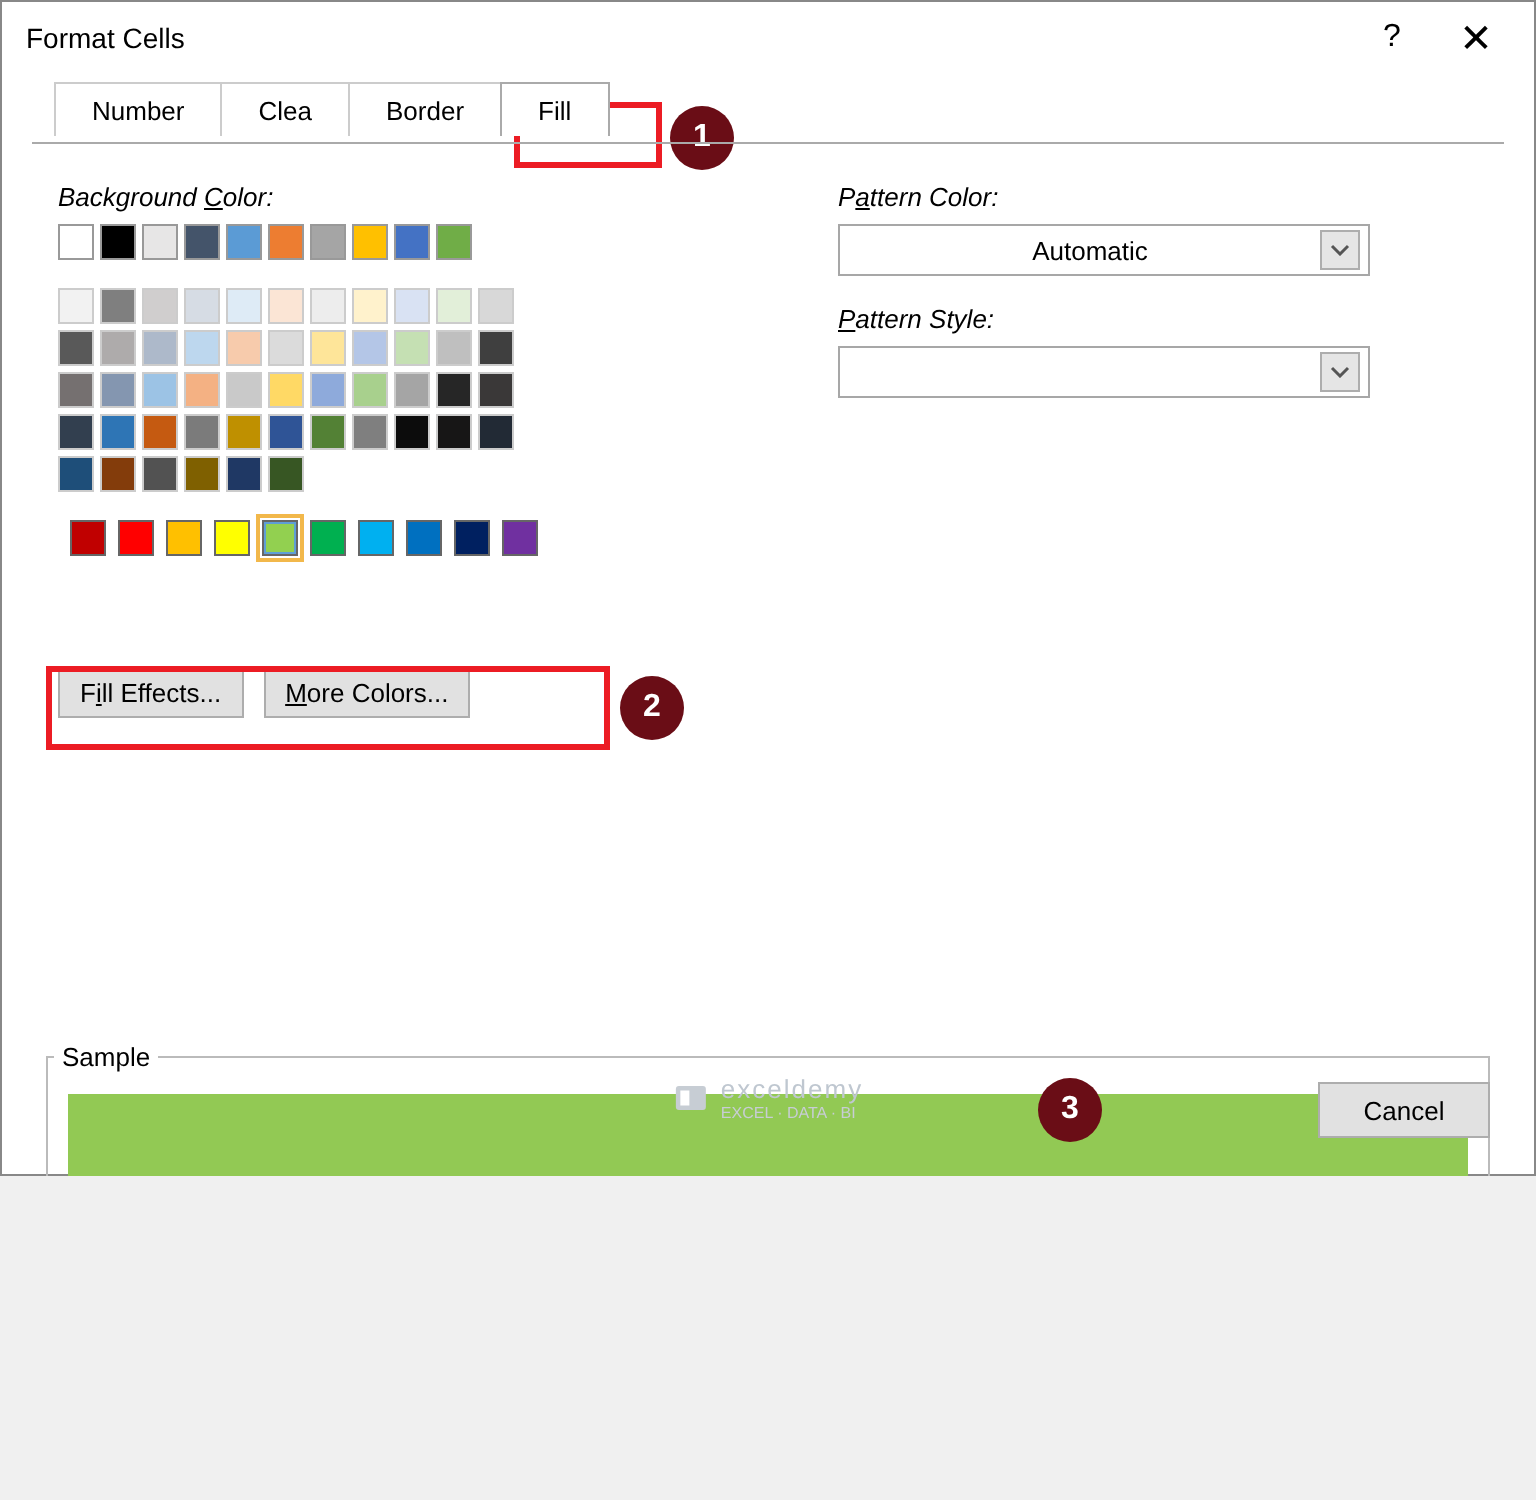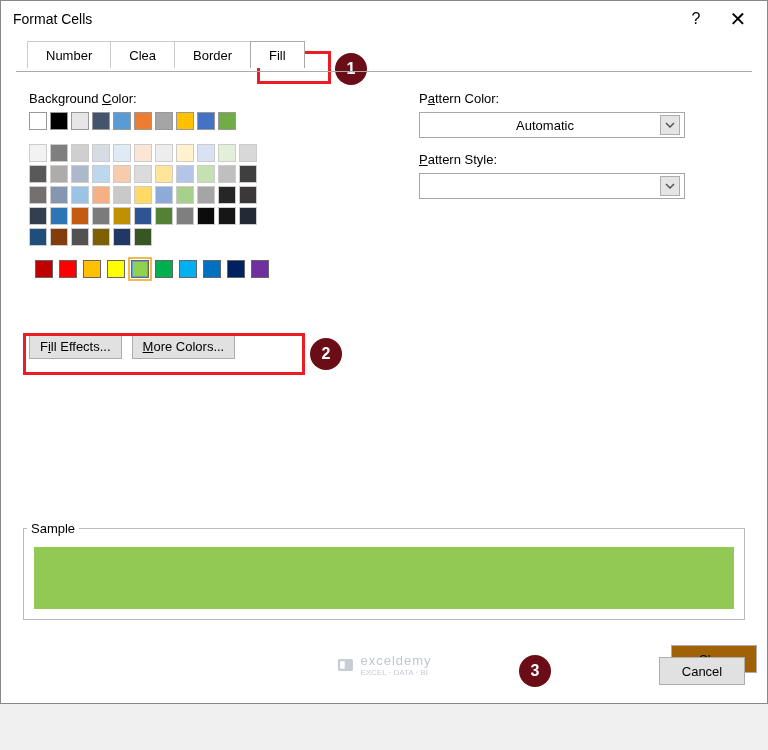--- a/index.html
+++ b/index.html
@@ -1,31 +1,31 @@
 <!DOCTYPE html>
 <html><head>
 <meta charset="utf-8">
 <style>
 * { box-sizing: border-box; margin: 0; padding: 0; font-family: "Segoe UI", Tahoma, sans-serif; font-size: 13px; }
 body { background: #f0f0f0; }
-.dialog { width: 768px; height: 704px; background: #fff; border: 1px solid #888; position: relative; }
+.dialog { width: 768px; height: 588px; background: #fff; border: 1px solid #888; position: relative; }
 .titlebar { display: flex; align-items: center; height: 36px; padding: 0 8px 0 12px; }
 .titlebar .title { flex: 1; font-size: 14px; }
 .titlebar .help, .titlebar .close { width: 42px; height: 30px; display: flex; align-items: center; justify-content: center; font-size: 16px; }
 .titlebar .close { font-size: 20px; font-weight: 300; }
 .tabs { display: flex; padding-left: 26px; height: 30px; margin-top: 4px; }
 .tab { padding: 3px 18px; border: 1px solid #ccc; border-bottom: none; background: #fff; height: 27px; display: flex; align-items: center; margin-right: -1px; position: relative; z-index: 1; }
 .tab.active { background: #fff; border-color: #aaa; z-index: 3; }
 .tab-underline-mask { position: absolute; left: 15px; right: 15px; top: 70px; height: 1px; background: #aaa; z-index: 2; }
 .highlight-fill { position: absolute; border: 3px solid #ec1c24; pointer-events: none; }
 .callout { position: absolute; width: 32px; height: 32px; border-radius: 50%; background: #6a0d16; color: #fff; display: flex; align-items: center; justify-content: center; font-weight: bold; font-size: 16px; pointer-events: none; }
 .content { display: flex; padding: 20px 28px 0 28px; }
 .col-left { width: 360px; }
 .col-right { flex: 1; padding-left: 30px; }
-.section-label { margin-bottom: 6px; }
+.section-label { margin-bottom: 6px; font-style: italic; }
 .section-label u { text-decoration: underline; }
 .nocolor-btn { width: 235px; height: 24px; border: 1px solid #888; text-align: center; line-height: 22px; background: #fff; margin: 4px 0; }
 .swatch-grid { display: flex; flex-wrap: wrap; width: 280px; gap: 3px; margin-top: 6px; }
 .swatch { width: 18px; height: 18px; border: 1px solid #999; }
 .swatch.light { border: 1px solid #ccc; }
 .standard-row { display: flex; gap: 6px; padding: 8px 6px; margin-top: 6px; }
 .standard-row .swatch { width: 18px; height: 18px; border: 1px solid #666; }
 .standard-row .swatch.selected { outline: 2px solid #f2b84b; outline-offset: 1px; box-shadow: 0 0 0 1px #5e9ed6 inset; }
 .btn-row { display: flex; gap: 10px; margin-top: 12px; }
 .btn { background: #e1e1e1; border: 1px solid #adadad; padding: 4px 10px; margin-top: 36px; }

